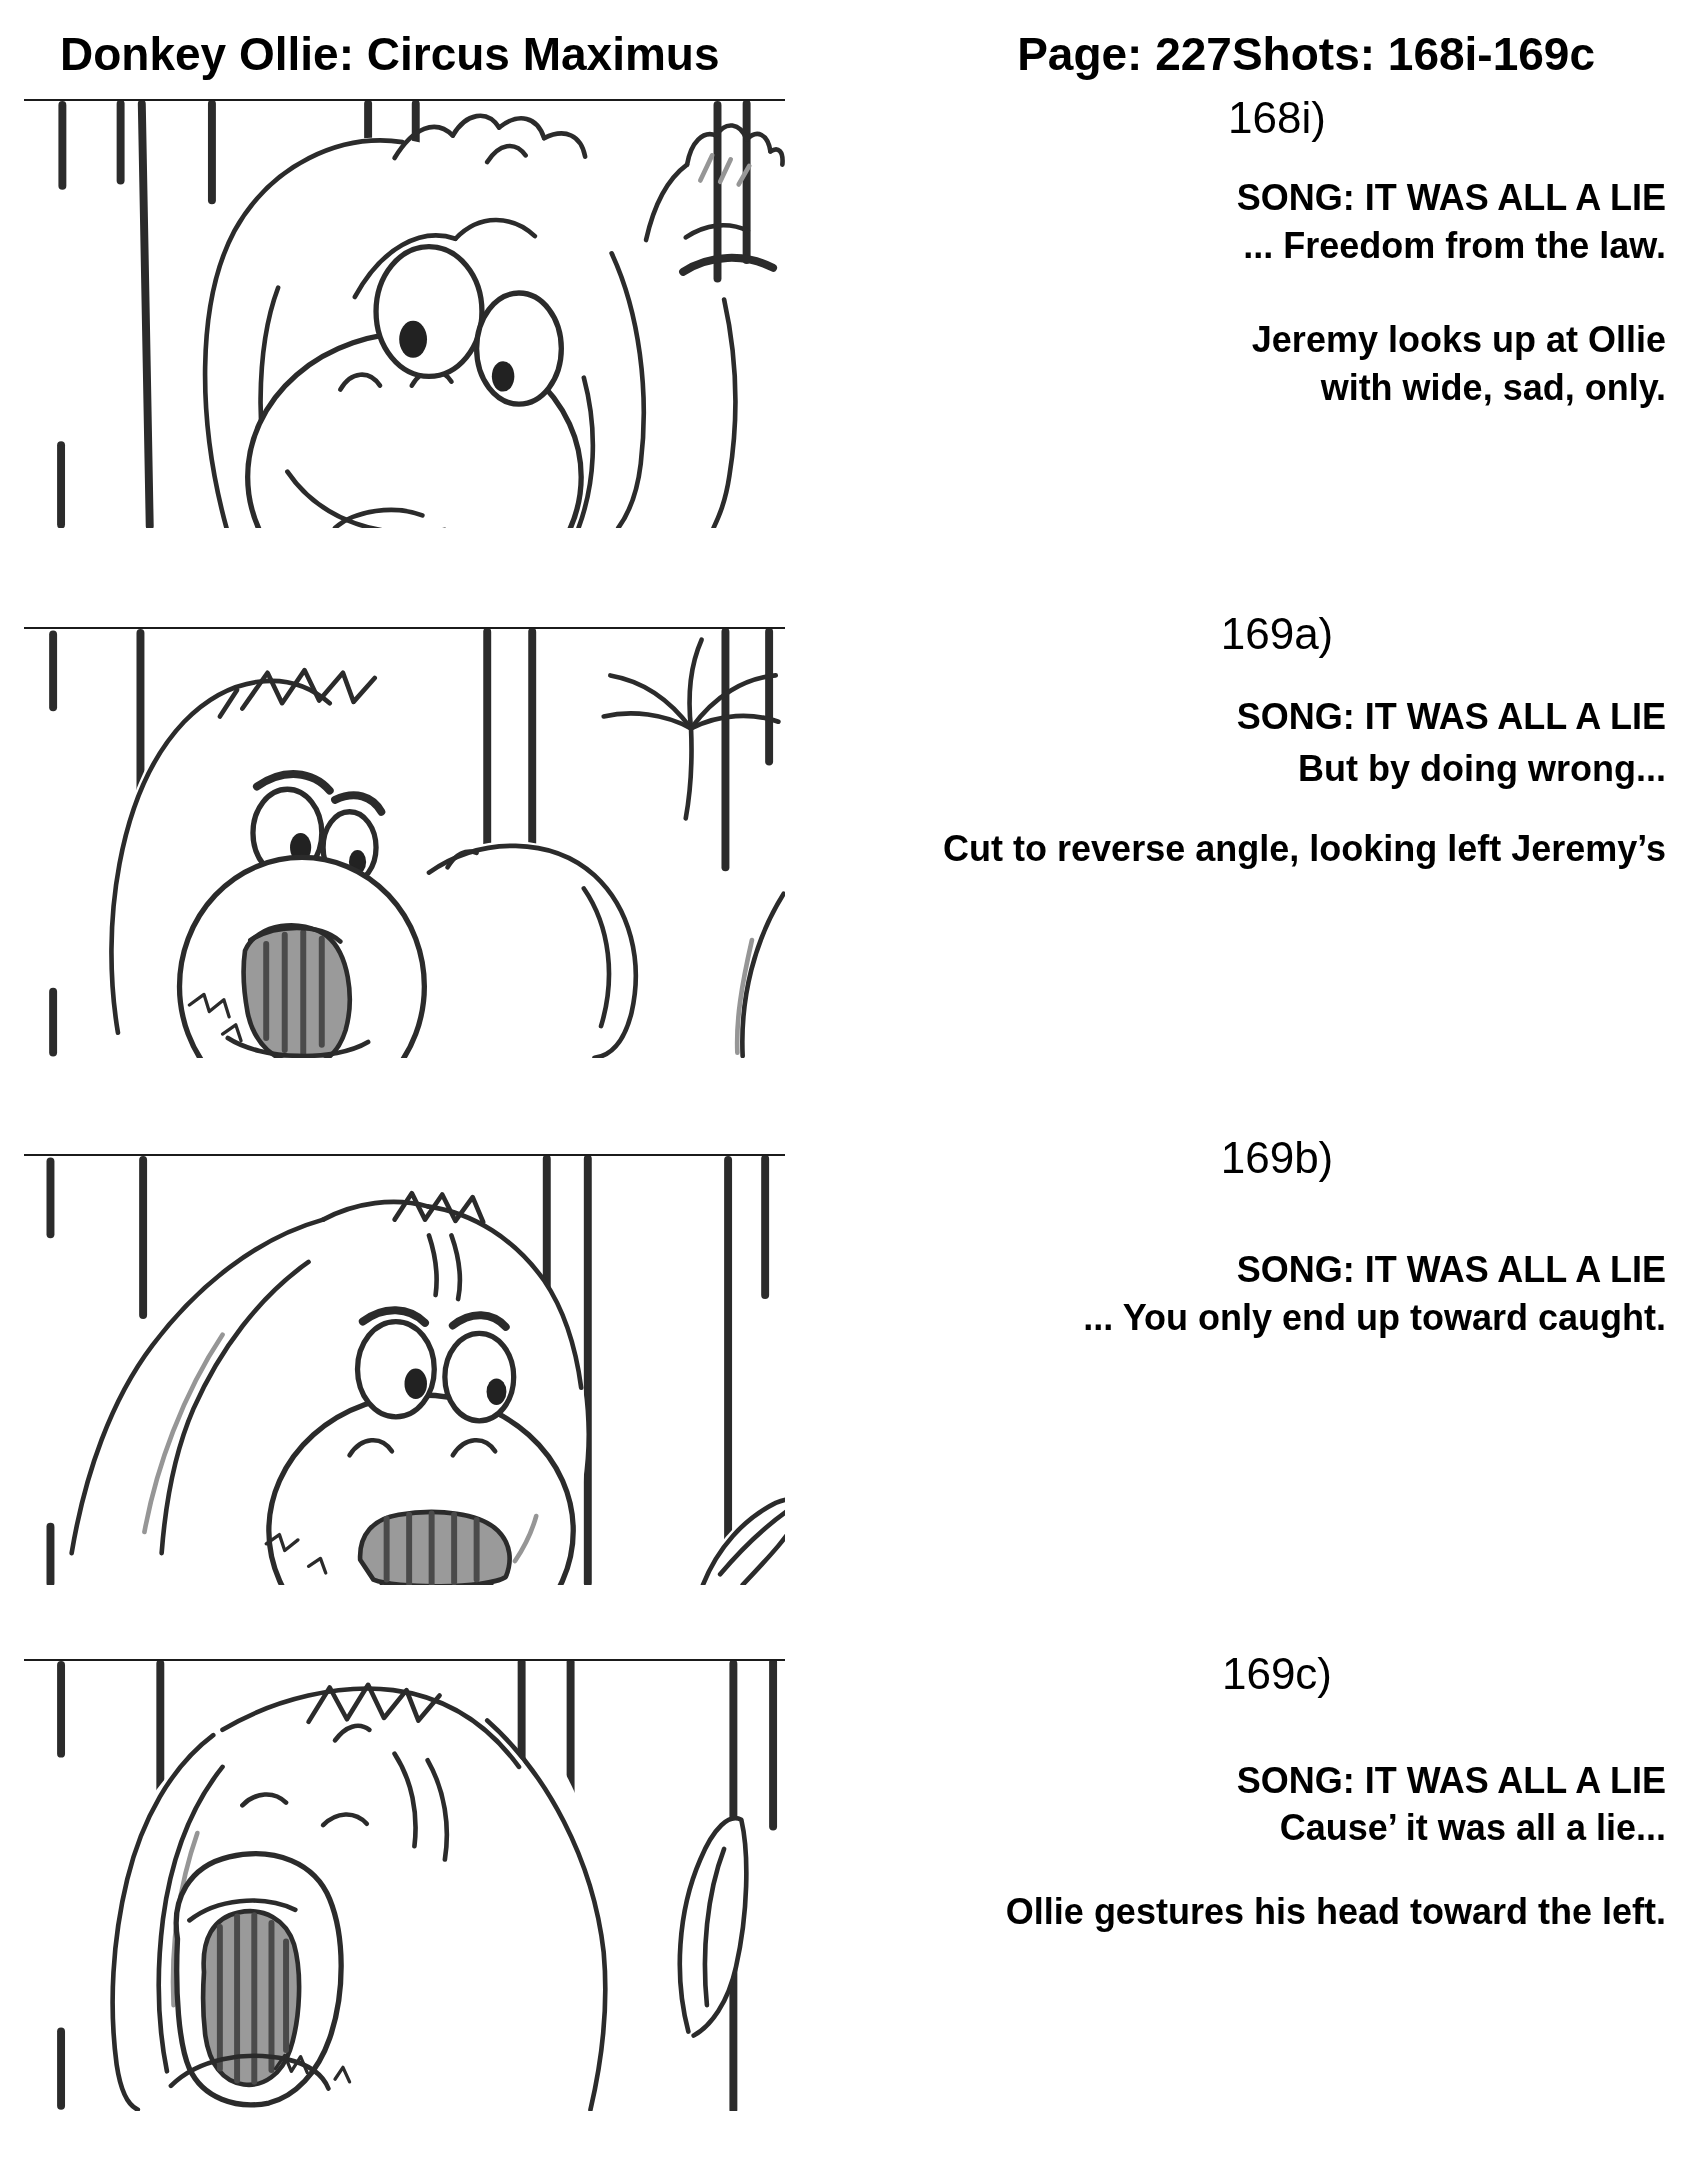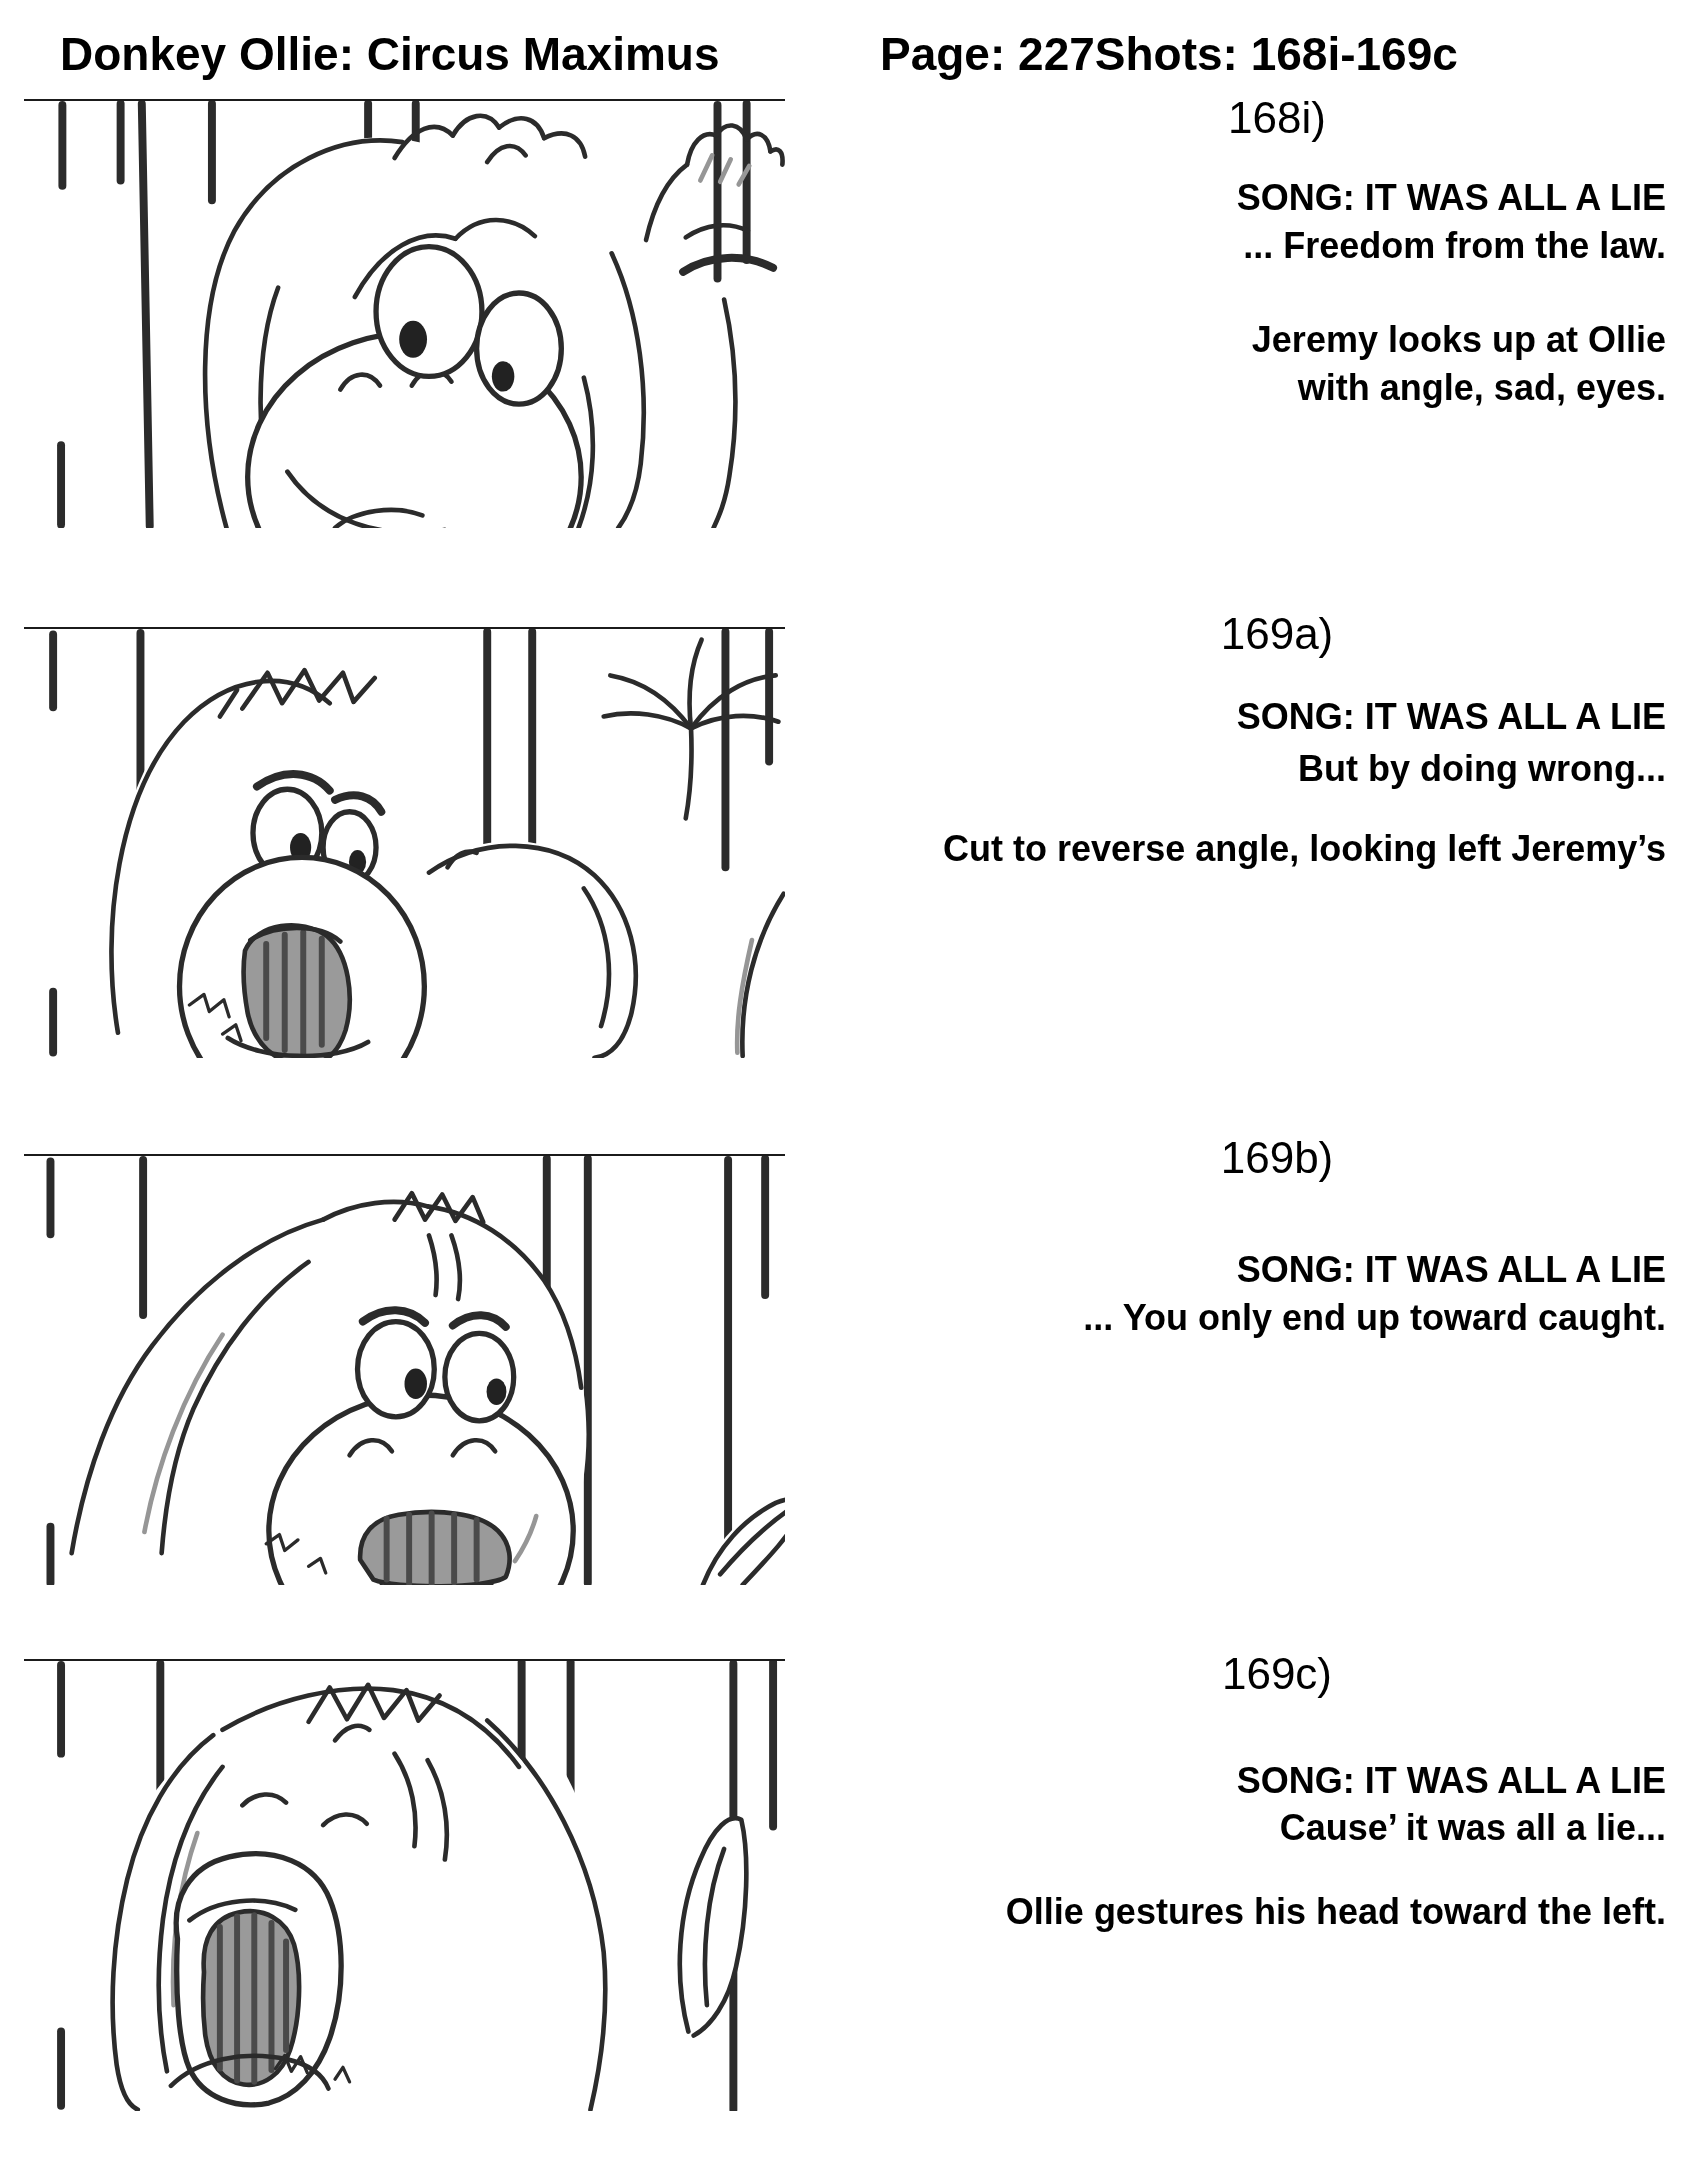--- a/index.html
+++ b/index.html
@@ -1,19 +1,19 @@
 <!DOCTYPE html>
 <html style="font-size:10.6px"><head>
 <meta charset="utf-8">
 <style>
   html,body{margin:0;padding:0;background:#fff;}
   .page{position:relative;width:1687px;height:2111px;background:#ffffff;
         font-family:"Liberation Sans", sans-serif;color:#000;overflow:hidden;}
   .title{position:absolute;left:60px;top:26.5px;font-size:46px;font-weight:700;white-space:nowrap;}
-  .pageinfo{position:absolute;left:880px;top:26.5px;width:715px;display:flex;justify-content:flex-start;
+  .pageinfo{position:absolute;left:880px;top:26.5px;width:715px;display:flex;justify-content:flex-end;
             font-size:46px;font-weight:700;white-space:nowrap;}
   .shot-header{position:absolute;left:847px;width:860px;text-align:center;font-size:44px;font-weight:400;}
   .bodyline{position:absolute;left:786px;width:880px;text-align:right;font-size:36px;font-weight:700;white-space:nowrap;}
   .panel{position:absolute;left:24px;width:761px;background:#fff;border-top:2.6px solid #1b1b1b;}
   .panel svg{display:block;width:100%;height:100%;}
   .s{stroke:#2b2b2b;stroke-width:7;fill:none;stroke-linecap:round;stroke-linejoin:round;}
   .th{stroke-width:12;}
   .thin{stroke-width:5;}
   .lt{stroke:#969696;stroke-width:7;fill:none;stroke-linecap:round;}
   .hatch{stroke:#4a4a4a;stroke-width:9;fill:none;stroke-linecap:round;}
@@ -30,21 +30,21 @@
   <div class="title">Donkey Ollie: Circus Maximus</div>
   <div class="pageinfo">
     <span>Page: 227</span>
     <span>Shots: 168i-169c</span>
   </div>
 
   <div class="shot-header" style="top:93px">168i)</div>
   <div class="bodyline" style="top:177px">SONG: IT WAS ALL A LIE</div>
   <div class="bodyline" style="top:319px">Jeremy looks up at Ollie</div>
   <div class="bodyline" style="top:225px">... Freedom from the law.</div>
-  <div class="bodyline" style="top:367px">with angle, sad, eyes.</div>
+  <div class="bodyline" style="top:367px">with wide, sad, only.</div>
 
   <div class="panel" style="top:99px;height:427px">
     <svg viewBox="0 0 1150 645">
 
       <g>
         <path class="s th" d="M58,6 V128"></path>
         <path class="s th" d="M146,4 V120"></path>
         <path class="s th" d="M178,4 C182,210 186,430 190,642"></path>
         <path class="s th" d="M284,4 V150"></path>
         <path class="s th" d="M520,4 V110"></path>

